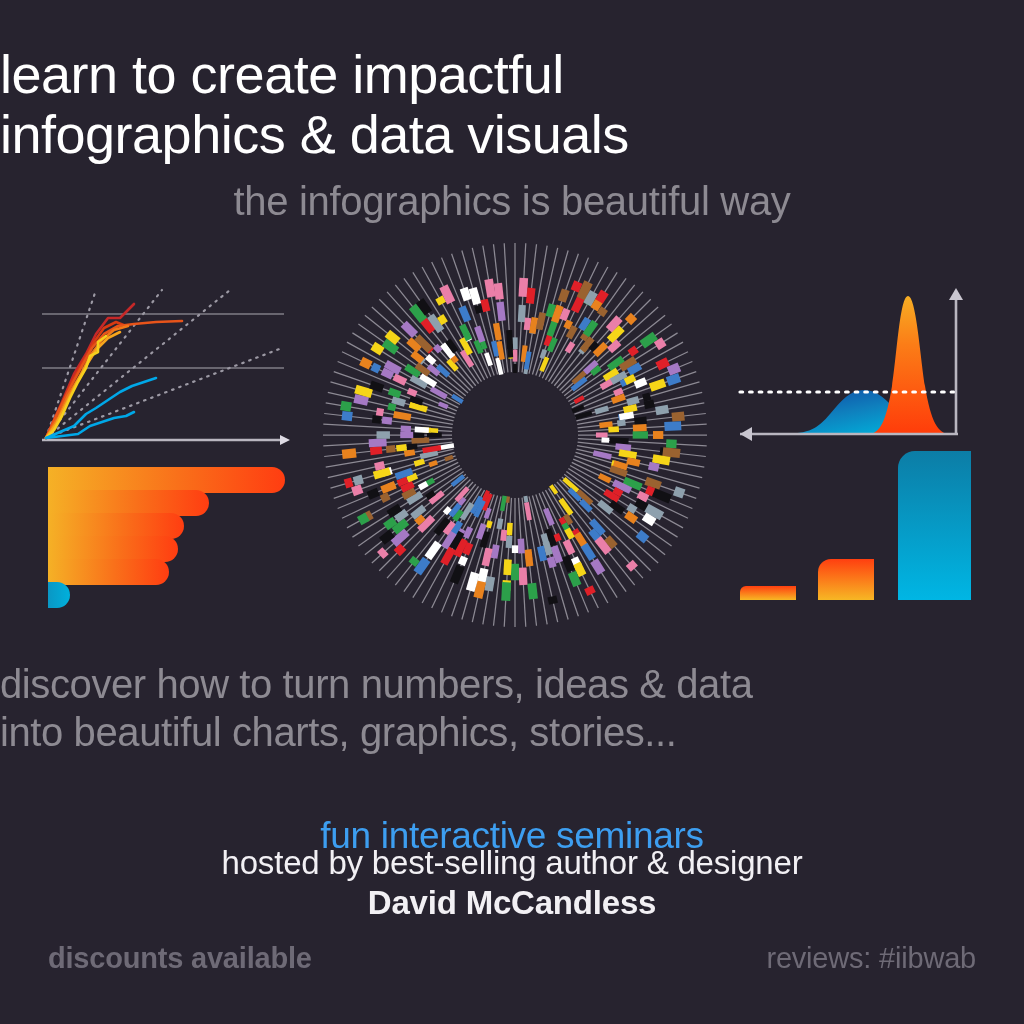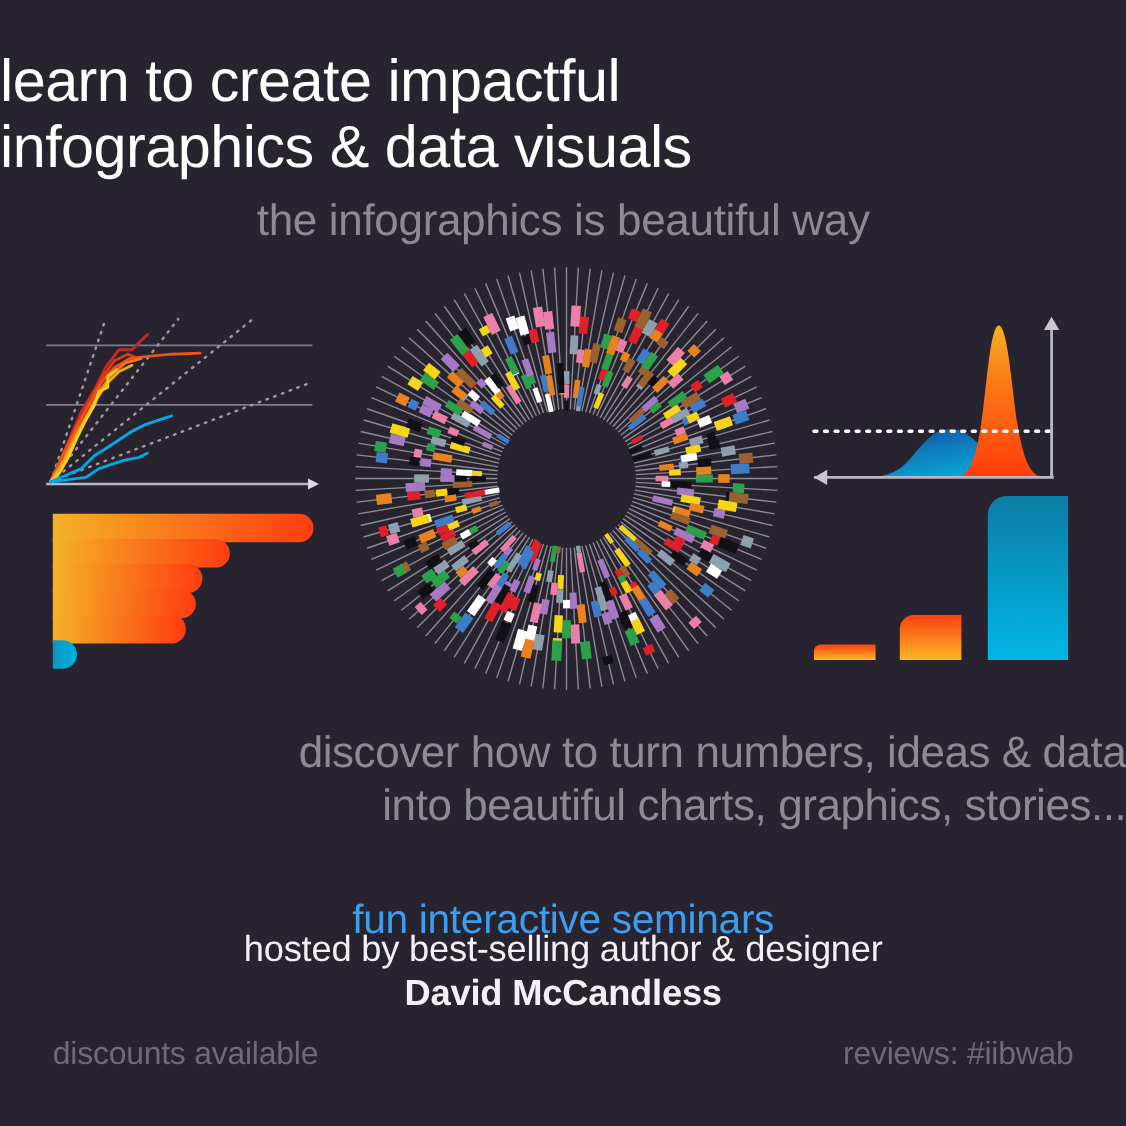--- a/index.html
+++ b/index.html
@@ -17,36 +17,36 @@
     font-size:54px;line-height:60px;
     font-family:"Liberation Sans", sans-serif;
   }
   .headline .l1{display:block;}
   .headline .l2{display:block;}
   .subtitle{
     position:absolute;left:0;width:1024px;text-align:center;
     color:#8d8a92;font-size:40px;line-height:46px;letter-spacing:-0.3px;
   }
   .tagline{
-    position:absolute;left:0;width:1024px;text-align:right;
+    position:absolute;left:0;width:1024px;text-align:left;
     color:#8d8a92;font-size:40px;line-height:48px;letter-spacing:-0.4px;
   }
   .tagline span{display:block;}
   .seminars{
     position:absolute;left:0;width:1024px;text-align:center;
     color:#3d9ef0;font-size:37px;line-height:42px;letter-spacing:-0.3px;
   }
   .hosted{
     position:absolute;left:0;width:1024px;text-align:center;
     color:#f2f0f4;font-size:33px;line-height:40px;letter-spacing:-0.2px;
   }
   .hosted .name{display:block;font-weight:700;text-align:center;}
   .hosted .by{display:block;font-weight:400;}
   .foot-left{
-    position:absolute;left:48px;top:942px;color:#6e6a76;font-size:29px;letter-spacing:-0.2px;
+    position:absolute;left:48px;top:942px;color:#6e6a76;font-size:29px;letter-spacing:-0.2px;font-weight:bold;
   }
   .foot-right{
     position:absolute;right:48px;top:942px;color:#6e6a76;font-size:29px;letter-spacing:-0.2px;
   }
 
   
   .art{position:absolute;}
   #left-line-art{left:34px;top:282px;}
   #left-bar-art{left:34px;top:462px;}
   #radial-art{left:312px;top:232px;}

